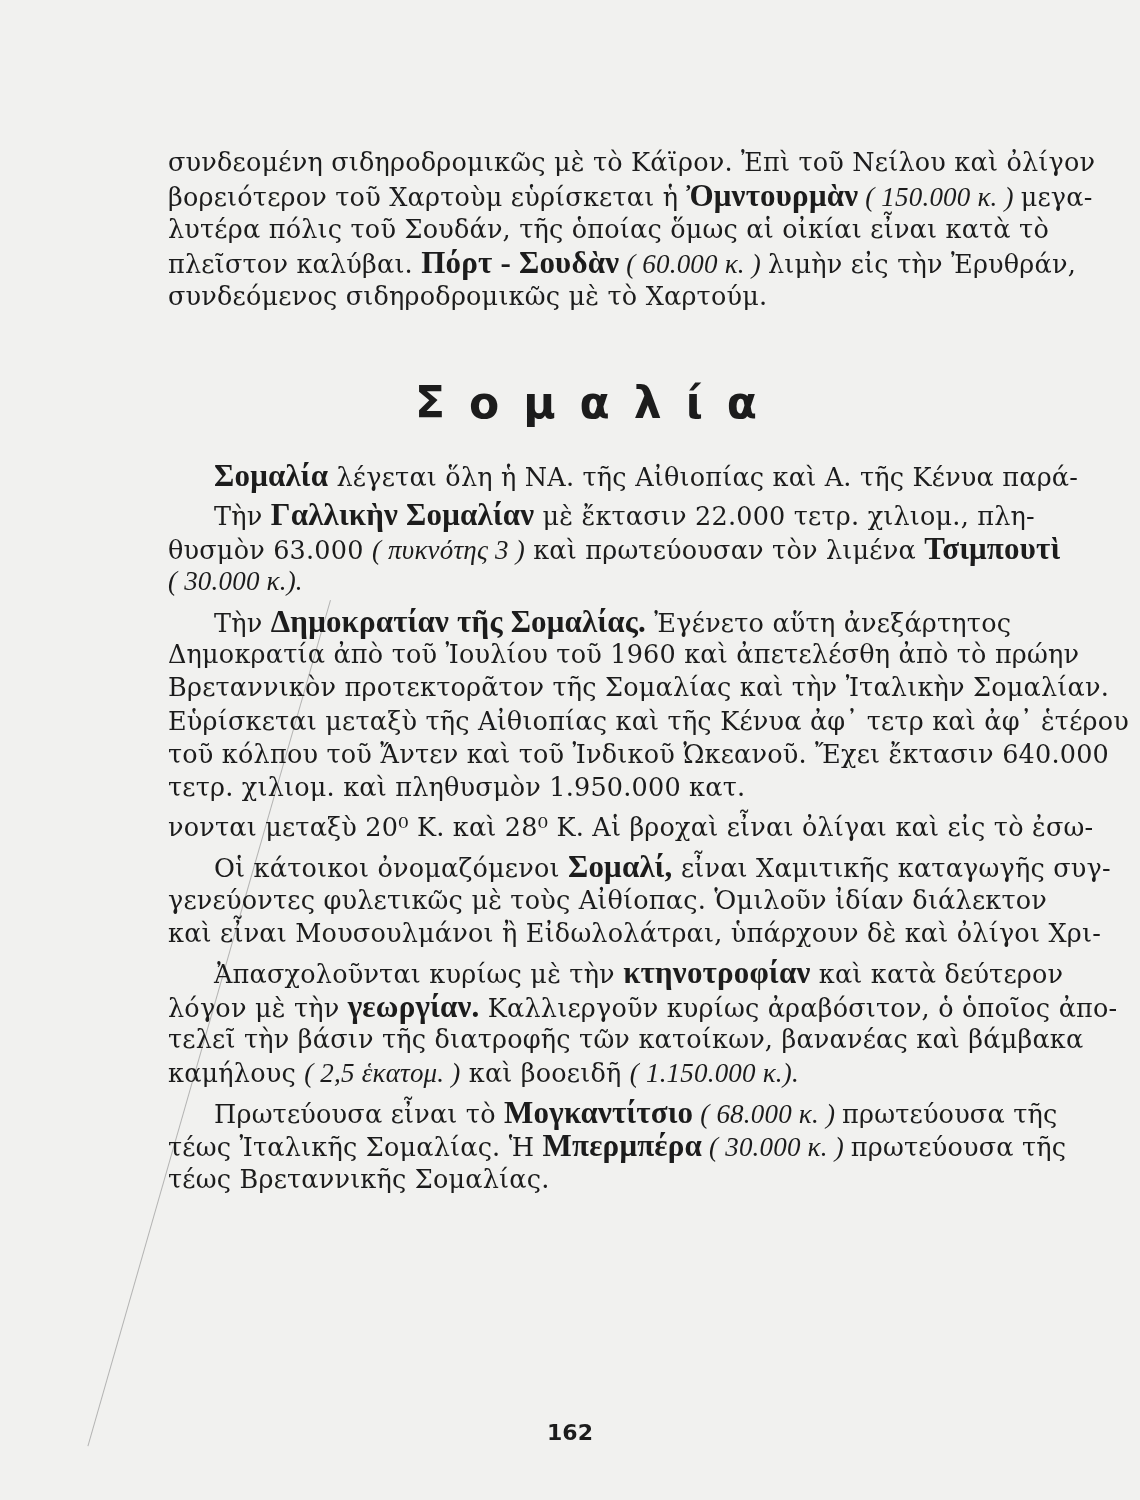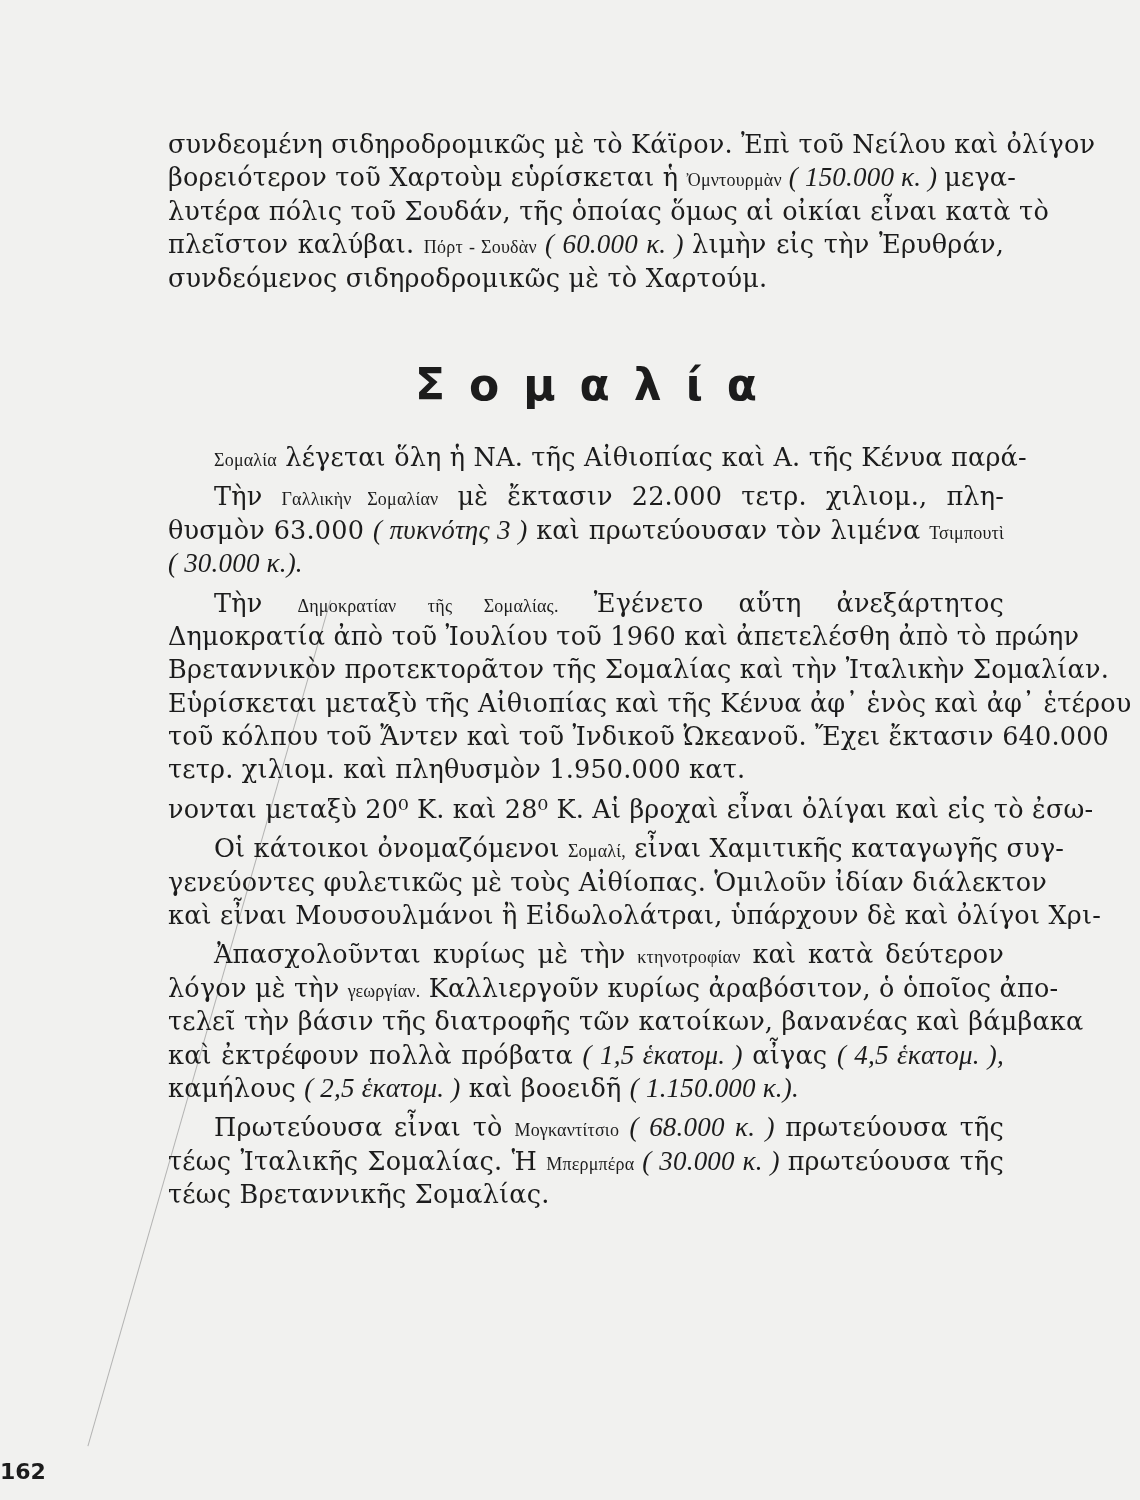--- a/index.html
+++ b/index.html
@@ -6,58 +6,57 @@
   body {
     width: 1140px; height: 1500px;
     background: #f1f1ef;
     position: relative;
     overflow: hidden;
     font-family: "DejaVu Serif", "Liberation Serif", serif;
     color: #1c1c1c;
   }
   .page {
     position: absolute;
-    left: 168px; top: 128px;
+    left: 168px; top: 146px;
     width: 836px;
   }
   .line {
     display: block;
     font-size: 25.5px;
     line-height: 33.4px;
     height: 33.4px;
     white-space: nowrap;
     text-align: justify;
     text-align-last: justify;
     letter-spacing: 0.2px;
   }
   .line.last { text-align-last: left; }
   .line.indent { padding-left: 46px; }
-  b { font-family: "Liberation Serif", "DejaVu Serif", serif; font-weight: normal; font-size: 18px; }
+  b { font-family: "Liberation Serif", "DejaVu Serif", serif; font-weight: bold; font-size: 31px; }
   i { font-family: "Liberation Serif", "DejaVu Serif", serif; font-style: italic; font-size: 27px; margin-top: 35px; }
   .section-title {
     display: block;
     text-align: center;
     font-family: "DejaVu Sans", "Liberation Sans", sans-serif;
     font-weight: bold;
     font-size: 44px;
     letter-spacing: 24px;
     margin: 60px 0 0 0;
     height: 86px;
     line-height: 60px;
     padding-left: 24px;
   }
   .p-gap { height: 6px; }
   .page-number {
     position: absolute;
     left: 0; width: 1140px; top: 1420px;
-    text-align: left;
+    text-align: center;
     font-family: "DejaVu Sans", "Liberation Sans", sans-serif;
     font-weight: bold;
     font-size: 22px;
-    margin-top: 39px;
   }
   .scratch {
     position: absolute; left: 330px; top: 600px;
     width: 1px; height: 880px;
     background: #8a8a8a;
     transform-origin: top left;
     transform: rotate(16deg);
     opacity: 0.6;
   }
 </style>
@@ -78,34 +77,33 @@
   <div id="body">
       <span class="line indent"><b>Σομαλία</b><span> λέγεται ὅλη ἡ ΝΑ. τῆς Αἰθιοπίας καὶ Α. τῆς Κένυα παρά-</span></span>
       <div class="p-gap"></div>
       <span class="line indent"><span>Τὴν </span><b>Γαλλικὴν Σομαλίαν</b><span> μὲ ἔκτασιν 22.000 τετρ. χιλιομ., πλη-</span></span>
       <span class="line"><span>θυσμὸν 63.000 </span><i>( πυκνότης 3 )</i><span> καὶ πρωτεύουσαν τὸν λιμένα </span><b>Τσιμπουτὶ</b></span>
       <span class="line last"><i>( 30.000 κ.).</i></span>
       <div class="p-gap"></div>
       <span class="line indent"><span>Τὴν </span><b>Δημοκρατίαν τῆς Σομαλίας.</b><span> Ἐγένετο αὕτη ἀνεξάρτητος</span></span>
       <span class="line"><span>Δημοκρατία ἀπὸ τοῦ Ἰουλίου τοῦ 1960 καὶ ἀπετελέσθη ἀπὸ τὸ πρώην</span></span>
       <span class="line"><span>Βρεταννικὸν προτεκτορᾶτον τῆς Σομαλίας καὶ τὴν Ἰταλικὴν Σομαλίαν.</span></span>
-      <span class="line"><span>Εὑρίσκεται μεταξὺ τῆς Αἰθιοπίας καὶ τῆς Κένυα ἀφ᾽ ἑνὸς καὶ ἀφ᾽ ἑτέρου</span></span>
+      <span class="line"><span>Εὑρίσκεται μεταξὺ τῆς Αἰθιοπίας καὶ τῆς Κένυα ἀφ᾽ τετρ καὶ ἀφ᾽ ἑτέρου</span></span>
       <span class="line"><span>τοῦ κόλπου τοῦ Ἄντεν καὶ τοῦ Ἰνδικοῦ Ὠκεανοῦ. Ἔχει ἔκτασιν 640.000</span></span>
       <span class="line last"><span>τετρ. χιλιομ. καὶ πληθυσμὸν 1.950.000 κατ.</span></span>
       <div class="p-gap"></div>
       <span class="line"><span>νονται μεταξὺ 20⁰ Κ. καὶ 28⁰ Κ. Αἱ βροχαὶ εἶναι ὀλίγαι καὶ εἰς τὸ ἐσω-</span></span>
       <div class="p-gap"></div>
       <span class="line indent"><span>Οἱ κάτοικοι ὀνομαζόμενοι </span><b>Σομαλί,</b><span> εἶναι Χαμιτικῆς καταγωγῆς συγ-</span></span>
       <span class="line"><span>γενεύοντες φυλετικῶς μὲ τοὺς Αἰθίοπας. Ὁμιλοῦν ἰδίαν διάλεκτον</span></span>
       <span class="line"><span>καὶ εἶναι Μουσουλμάνοι ἢ Εἰδωλολάτραι, ὑπάρχουν δὲ καὶ ὀλίγοι Χρι-</span></span>
       <div class="p-gap"></div>
       <span class="line indent"><span>Ἀπασχολοῦνται κυρίως μὲ τὴν </span><b>κτηνοτροφίαν</b><span> καὶ κατὰ δεύτερον</span></span>
       <span class="line"><span>λόγον μὲ τὴν </span><b>γεωργίαν.</b><span> Καλλιεργοῦν κυρίως ἀραβόσιτον, ὁ ὁποῖος ἀπο-</span></span>
       <span class="line"><span>τελεῖ τὴν βάσιν τῆς διατροφῆς τῶν κατοίκων, βανανέας καὶ βάμβακα</span></span>
-      <span class="line"><span>καὶ ἐκτρέφουν πολλὰ πρόβατα </span><i>( 1,5 ἑκατομ. )</i><span> αἶγας </span><i>( 4,5 ἑκατομ. ),</i></span>
       <span class="line last"><span>καμήλους </span><i>( 2,5 ἑκατομ. )</i><span> καὶ βοοειδῆ </span><i>( 1.150.000 κ.).</i></span>
       <div class="p-gap"></div>
       <span class="line indent"><span>Πρωτεύουσα εἶναι τὸ </span><b>Μογκαντίτσιο</b><i> ( 68.000 κ. ) </i><span>πρωτεύουσα τῆς</span></span>
       <span class="line"><span>τέως Ἰταλικῆς Σομαλίας. Ἡ </span><b>Μπερμπέρα</b><i> ( 30.000 κ. ) </i><span>πρωτεύουσα τῆς</span></span>
       <span class="line last"><span>τέως Βρεταννικῆς Σομαλίας.</span></span>
     </div>
 </div>
 
 <div class="page-number">162</div>
 

